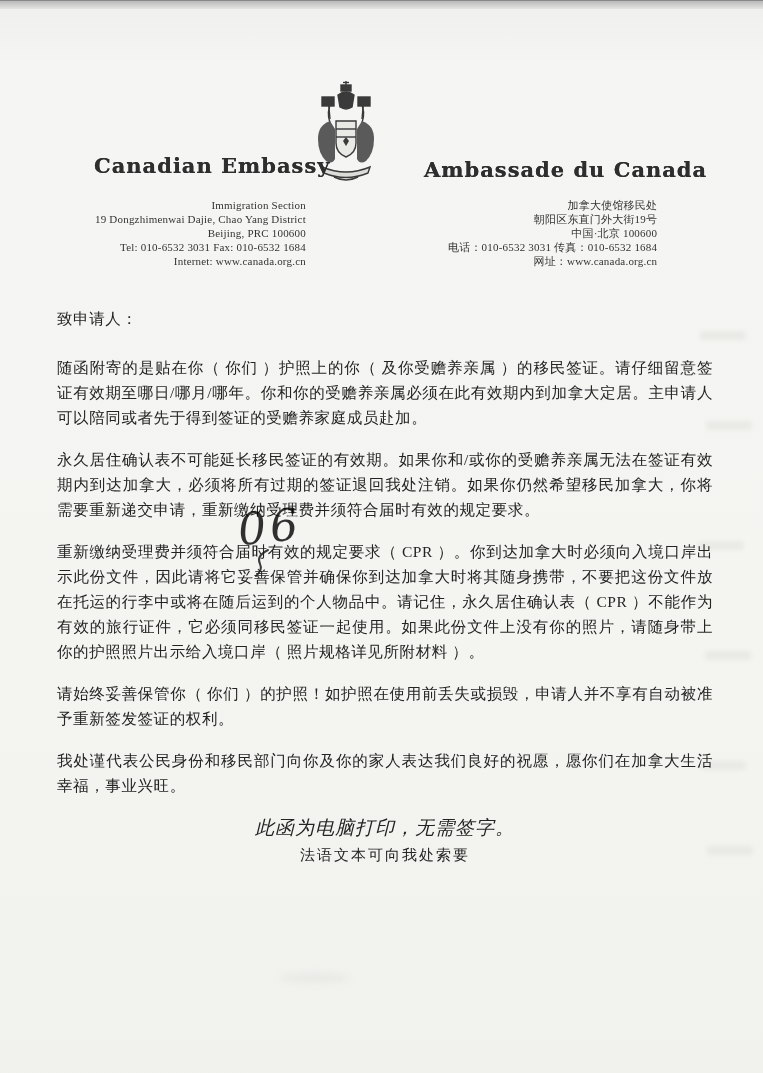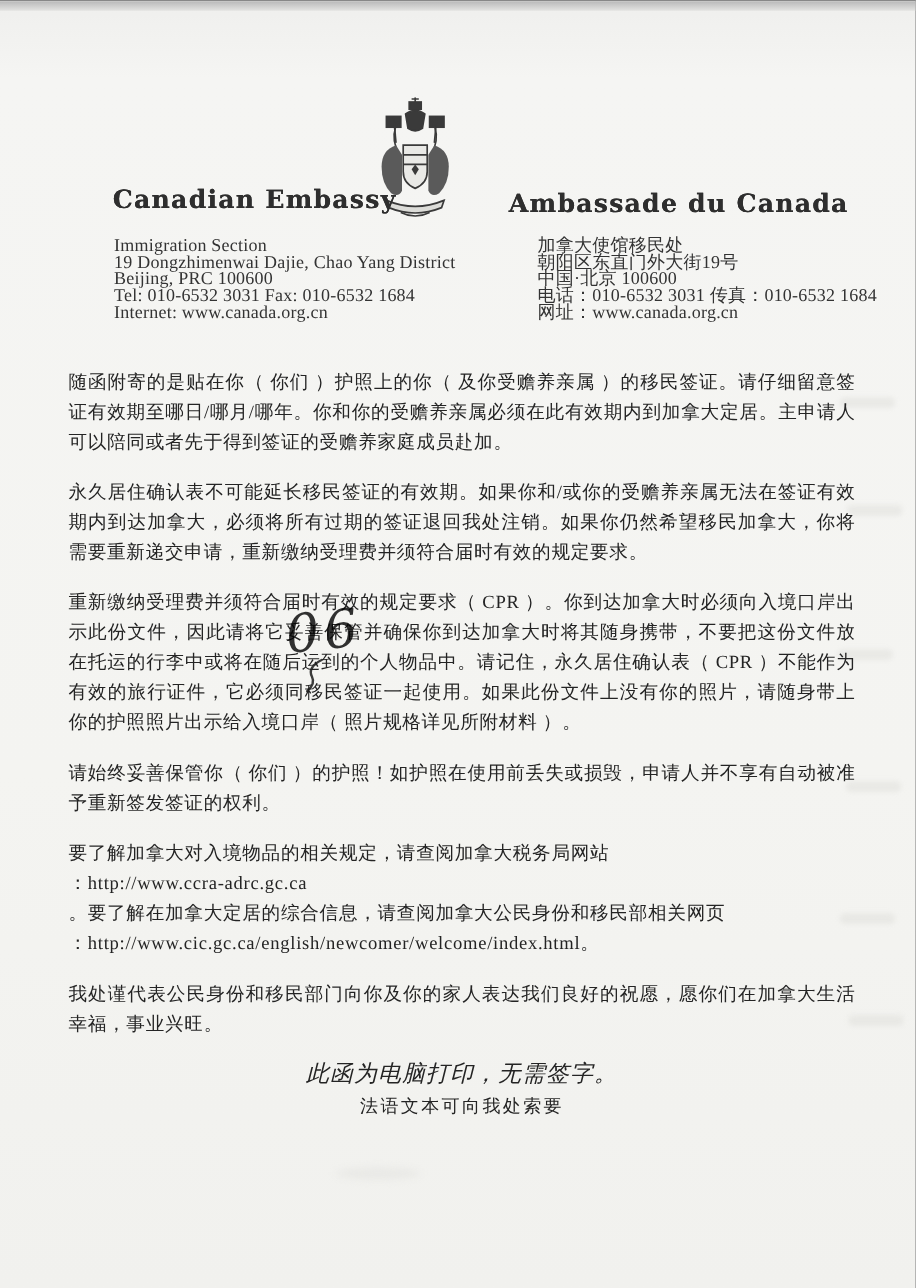--- a/index.html
+++ b/index.html
@@ -28,22 +28,22 @@
   
   .embassy-name{
     position:absolute;top:152px;
     font-family:"DejaVu Serif","Liberation Serif",serif;
     font-weight:bold;font-size:21px;letter-spacing:1px;color:#2e2e2e;
     text-shadow:0 0 .4px #2e2e2e;
   }
   .embassy-en{left:94px;}
   .embassy-fr{left:424px;top:156px;}
   .addr{
-    position:absolute;top:198px;font-size:15px;line-height:13.5px;color:#333;
-    letter-spacing:.2px;white-space:nowrap;
+    position:absolute;top:198px;font-size:11px;line-height:13.5px;color:#333;
+    letter-spacing:.2px;white-space:nowrap;text-align:right;
   }
   .addr-en{left:95px;font-family:"Liberation Serif","DejaVu Serif",serif;}
   .addr-zh{left:448px;}
   .addr div{margin-bottom:.5px;}
   .coat{position:absolute;left:308px;top:80px;width:76px;height:104px;}
   
   .body-text{
     position:absolute;left:57px;top:305px;width:656px;
     font-size:15.5px;line-height:25px;letter-spacing:.6px;
     text-align:justify;color:#242424;
@@ -141,36 +141,31 @@
   </div>
   <div class="addr addr-zh">
     <div>加拿大使馆移民处</div>
     <div>朝阳区东直门外大街19号</div>
     <div>中国·北京  100600</div>
     <div>电话：010-6532 3031  传真：010-6532 1684</div>
     <div>网址：www.canada.org.cn</div>
   </div>
 
   <div class="body-text">
+    <p class="salutation">致申请人：</p>
 
     <p>随函附寄的是贴在你（ 你们 ）护照上的你（ 及你受赡养亲属 ）的移民签证。请仔细留意签证有效期至哪日/哪月/哪年。你和你的受赡养亲属必须在此有效期内到加拿大定居。主申请人可以陪同或者先于得到签证的受赡养家庭成员赴加。</p>
 
     <p><span>永久居住确认表</span><span class="u">不可能</span><span>延长移民签证的有效期。如果你和/或你的受赡养亲属无法在签证有效期内到达加拿大，必须将所有过期的签证退回我处注销。如果你仍然希望移民加拿大，你将需要重新递交申请，重新缴纳受理费并须符合届时有效的规定要求。</span></p>
 
     <p>重新缴纳受理费并须符合届时有效的规定要求（ CPR ）。你到达加拿大时必须向入境口岸出示此份文件，因此请将它妥善保管并确保你到达加拿大时将其随身携带，不要把这份文件放在托运的行李中或将在随后运到的个人物品中。请记住，永久居住确认表（ CPR ）不能作为有效的旅行证件，它必须同移民签证一起使用。如果此份文件上没有你的照片，请随身带上你的护照照片出示给入境口岸（ 照片规格详见所附材料 ）。</p>
 
 
     <p>请始终妥善保管你（ 你们 ）的护照！如护照在使用前丢失或损毁，申请人并不享有自动被准予重新签发签证的权利。</p>
 
-    <p>
-      <span class="web-line">要了解加拿大对入境物品的相关规定，请查阅加拿大税务局网站</span>
-      <span class="web-line">：http://www.ccra-adrc.gc.ca</span>
-      <span class="web-line">。要了解在加拿大定居的综合信息，请查阅加拿大公民身份和移民部相关网页</span>
-      <span class="web-line">：http://www.cic.gc.ca/english/newcomer/welcome/index.html。</span>
-    </p>
 
     <p>我处谨代表公民身份和移民部门向你及你的家人表达我们良好的祝愿，愿你们在加拿大生活幸福，事业兴旺。</p>
 
     <div class="closing">
       <div class="it">此函为电脑打印，无需签字。</div>
       <div class="fr">法语文本可向我处索要</div>
     </div>
   </div>
 
 

